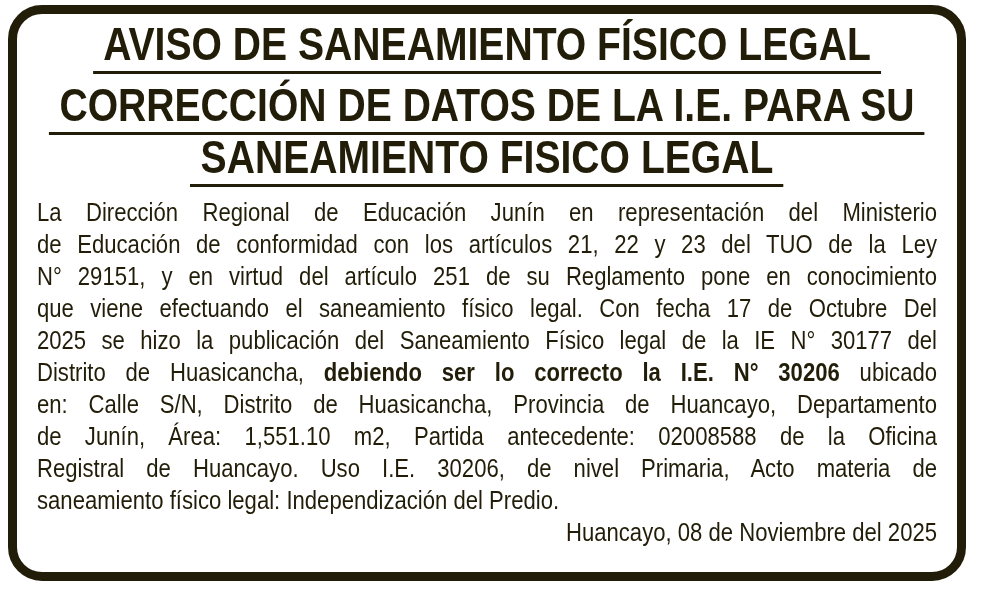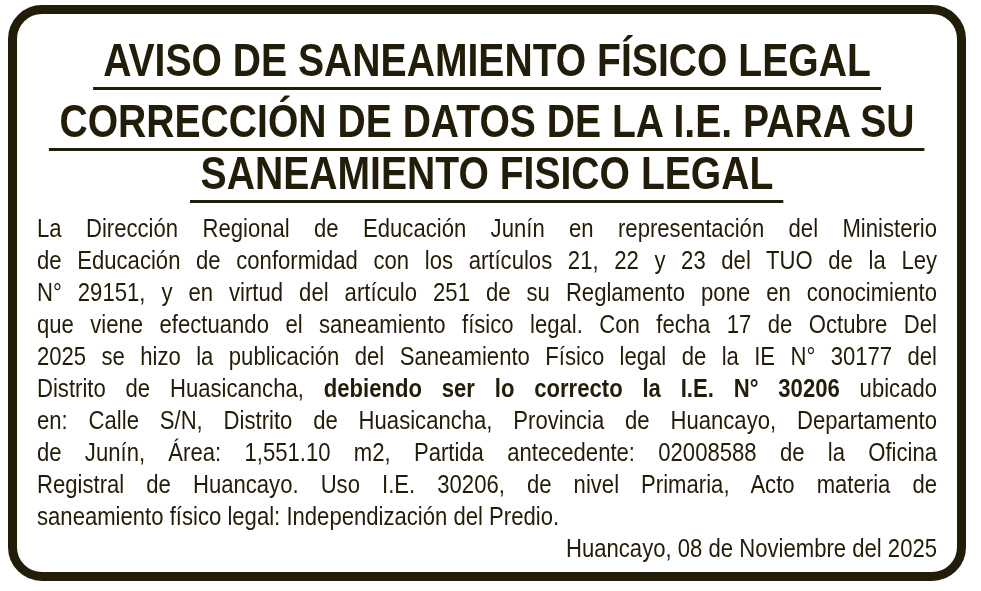--- a/index.html
+++ b/index.html
@@ -22,21 +22,21 @@
     overflow: hidden;
   }
   .frame {
     position: absolute;
     left: 8px;
     top: 5px;
     right: 15px;
     bottom: 10px;
     border: 9px solid var(--ink);
     border-radius: 34px;
-    padding: 24px 20px 8px 20px;
+    padding: 8px 20px 8px 20px;
     background: var(--paper);
     overflow: hidden;
   }
   
   .condense {
     width: 117.65%;
     transform: scaleX(0.85);
     transform-origin: 0 0;
   }
   .headline, .subhead-line {

